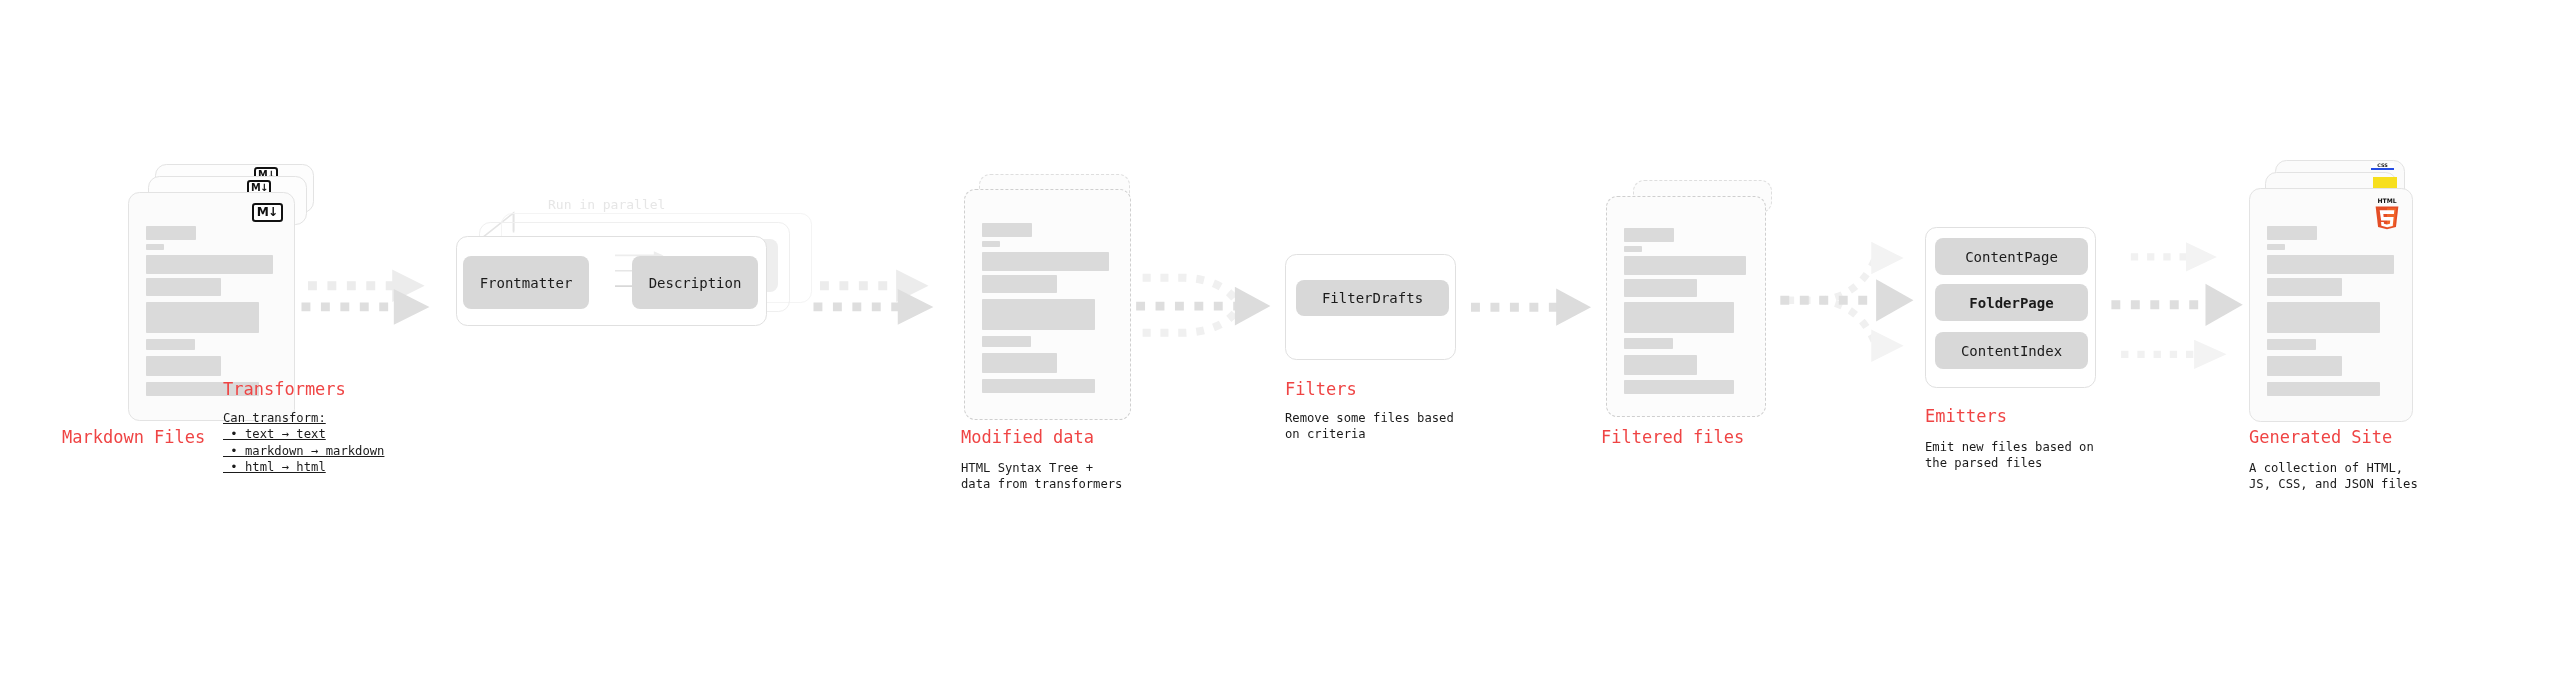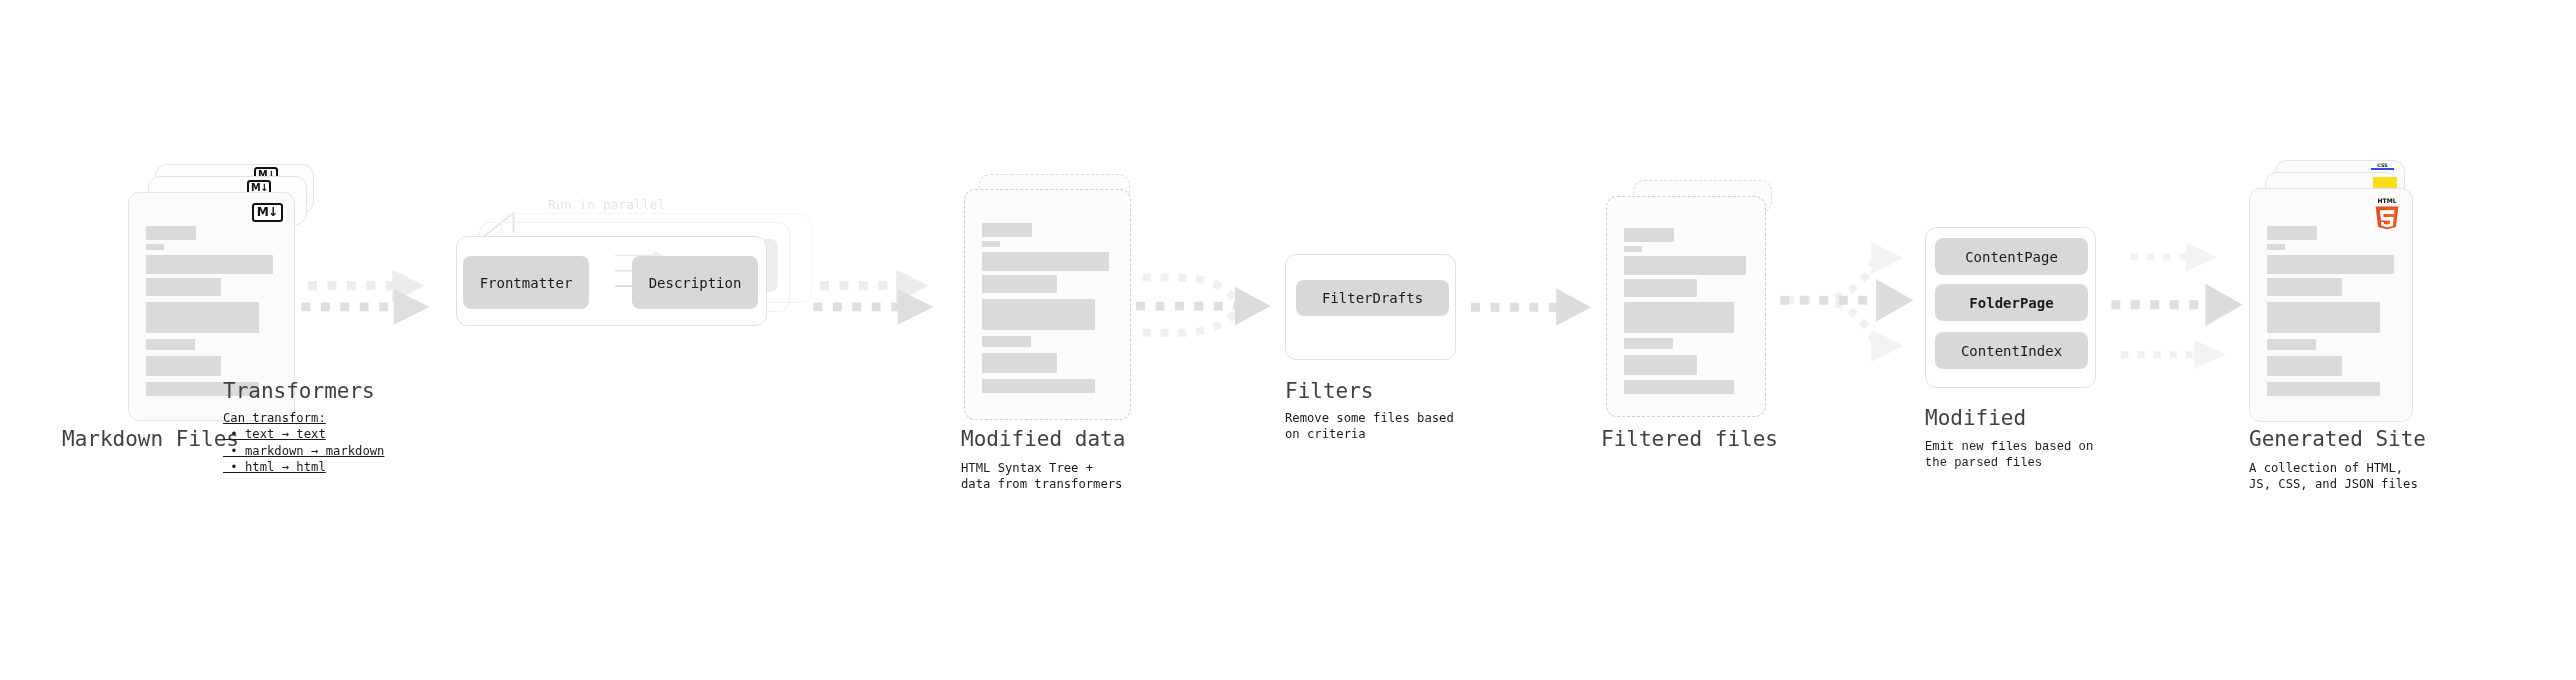--- a/index.html
+++ b/index.html
@@ -73,21 +73,21 @@
     font-size: 14px; color: #1b1b1b;
     white-space: nowrap;
   }
   .pill.g1 { background: #e4e4e4; }
   .pill.g2 { background: #eeeeee; }
 
   
   .title {
     position: absolute;
     font-family: "DejaVu Sans Mono", "Liberation Mono", monospace;
-    font-size: 21px; color: #404040; white-space: nowrap;
+    font-size: 17px; color: #ef4444; white-space: nowrap;
   }
   .caption {
     position: absolute;
     font-family: "DejaVu Sans Mono", "Liberation Mono", monospace;
     font-size: 12.2px; line-height: 16.3px; color: #1b1b1b;
     white-space: pre;
   }
   .parallel-label {
     position: absolute;
     font-family: "DejaVu Sans Mono", "Liberation Mono", monospace;
@@ -248,22 +248,22 @@
     <polygon points="112,114 152,134 112,154" fill="#f3f3f3"></polygon>
     <line x1="0" y1="78" x2="122" y2="78" stroke="#dedede" stroke-width="11" stroke-dasharray="11 13"></line>
     <polygon points="118,52 164,78 118,104" fill="#dcdcdc"></polygon>
   </svg>
 
   <div>
     <div class="pbox" style="left:1925px; top:227px; width:171px; height:161px;"></div>
     <div class="pill" style="left:1935px; top:238px; width:153px; height:37px;">ContentPage</div>
     <div class="pill" style="left:1935px; top:284px; width:153px; height:37px;font-weight:bold;">FolderPage</div>
     <div class="pill" style="left:1935px; top:332px; width:153px; height:37px;">ContentIndex</div>
-    <div class="title" style="left:1925px; top:406px;">Modified</div>
-    <div class="caption" style="left:1925px; top:439px;font-family:Liberation Mono, monospace;">Emit new files based on
+    <div class="title" style="left:1925px; top:406px;">Emitters</div>
+    <div class="caption" style="left:1925px; top:439px;">Emit new files based on
 the parsed files</div>
   </div>
 
   <svg style="left:2111px; top:231px; width:163px; height:146px;" viewBox="0 0 200 180" width="163" height="146">
     <line x1="24" y1="32" x2="96" y2="32" stroke="#f1f1f1" stroke-width="9" stroke-dasharray="9 11"></line>
     <polygon points="92,14 130,32 92,50" fill="#f3f3f3"></polygon>
     <line x1="0" y1="91" x2="120" y2="91" stroke="#dedede" stroke-width="11" stroke-dasharray="11 13"></line>
     <polygon points="116,65 162,91 116,117" fill="#dcdcdc"></polygon>
     <line x1="12" y1="152" x2="106" y2="152" stroke="#f1f1f1" stroke-width="9" stroke-dasharray="9 11"></line>
     <polygon points="102,134 142,152 102,170" fill="#f3f3f3"></polygon>

